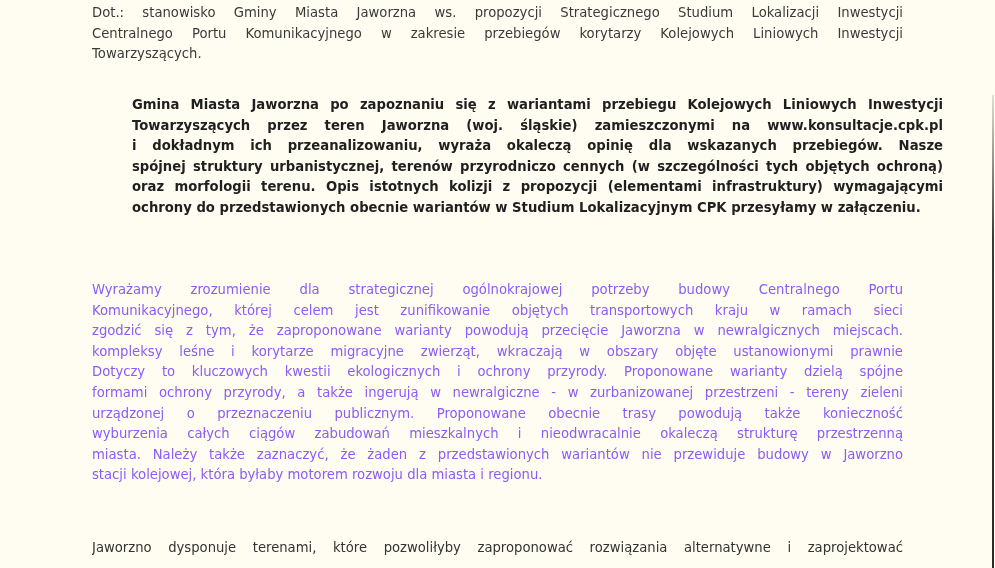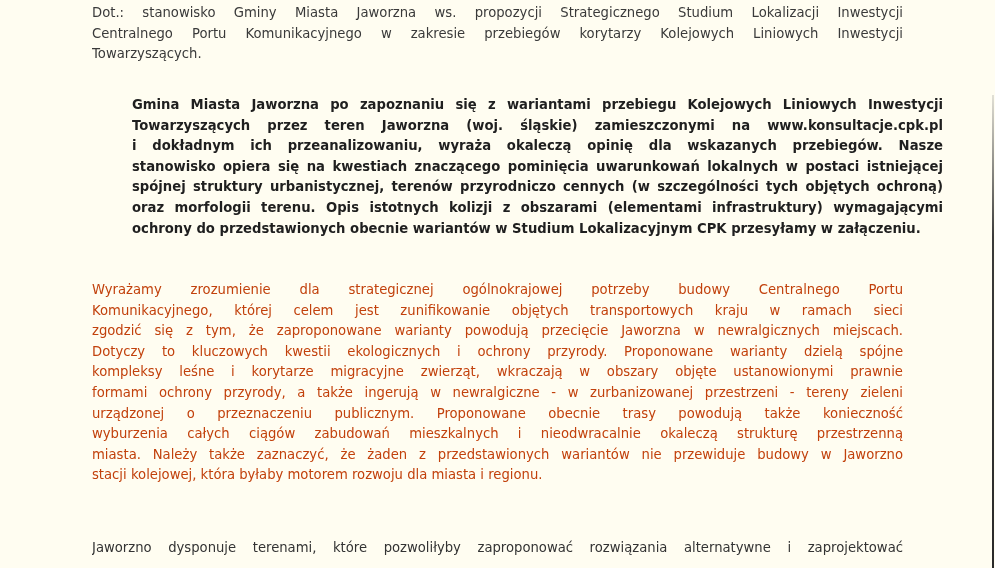--- a/index.html
+++ b/index.html
@@ -44,50 +44,49 @@
     text-align-last: justify;
     height: 20.6px;
     overflow: hidden;
   }
   .line.last {
     text-align-last: left;
   }
   .bold { font-weight: bold; color: #1f1f1f; }
   .regarding { top: 3px; color: #3a3a3a; }
   .para1 { top: 95px; margin-left: 40px; }
-  .para2 { top: 280px; color: #c2410c; }
+  .para2 { top: 280px; color: #8b5cf6; }
   .para3 { top: 538px; color: #333; }
 </style>
 </head>
 <body>
 
 <div class="page">
 
   <div class="text-block regarding">
     <span class="line">Dot.: stanowisko Gminy Miasta Jaworzna ws. propozycji Strategicznego Studium Lokalizacji Inwestycji</span>
     <span class="line">Centralnego Portu Komunikacyjnego w zakresie przebiegów korytarzy Kolejowych Liniowych Inwestycji</span>
     <span class="line last">Towarzyszących.</span>
   </div>
 
   <div class="text-block para1 bold">
     <span class="line">Gmina Miasta Jaworzna po zapoznaniu się z wariantami przebiegu Kolejowych Liniowych Inwestycji</span>
     <span class="line">Towarzyszących przez teren Jaworzna (woj. śląskie) zamieszczonymi na www.konsultacje.cpk.pl</span>
     <span class="line">i dokładnym ich przeanalizowaniu, wyraża okaleczą opinię dla wskazanych przebiegów. Nasze</span>
-    <span class="line">stanowisko opiera się na kwestiach znaczącego pominięcia uwarunkowań lokalnych w postaci istniejącej</span>
     <span class="line">spójnej struktury urbanistycznej, terenów przyrodniczo cennych (w szczególności tych objętych ochroną)</span>
-    <span class="line">oraz morfologii  terenu. Opis istotnych kolizji z obszarami (elementami infrastruktury) wymagającymi</span>
+    <span class="line">oraz morfologii  terenu. Opis istotnych kolizji z propozycji (elementami infrastruktury) wymagającymi</span>
     <span class="line last">ochrony do przedstawionych obecnie wariantów w Studium Lokalizacyjnym CPK przesyłamy w załączeniu.</span>
   </div>
 
   <div class="text-block para2">
     <span class="line">Wyrażamy zrozumienie dla strategicznej ogólnokrajowej potrzeby budowy Centralnego Portu</span>
     <span class="line">Komunikacyjnego, której celem jest zunifikowanie objętych transportowych kraju w ramach sieci</span>
     <span class="line">zgodzić się z tym, że zaproponowane warianty powodują przecięcie Jaworzna w newralgicznych miejscach.</span>
+    <span class="line">kompleksy leśne i korytarze migracyjne zwierząt, wkraczają w obszary objęte ustanowionymi prawnie</span>
     <span class="line">Dotyczy to kluczowych kwestii ekologicznych i ochrony przyrody. Proponowane warianty dzielą spójne</span>
-    <span class="line">kompleksy leśne i korytarze migracyjne zwierząt, wkraczają w obszary objęte ustanowionymi prawnie</span>
     <span class="line">formami ochrony przyrody, a także ingerują w newralgiczne - w zurbanizowanej przestrzeni - tereny zieleni</span>
     <span class="line">urządzonej o przeznaczeniu publicznym. Proponowane obecnie trasy powodują także konieczność</span>
     <span class="line">wyburzenia całych ciągów zabudowań mieszkalnych i nieodwracalnie okaleczą strukturę przestrzenną</span>
     <span class="line">miasta. Należy także zaznaczyć, że żaden z przedstawionych wariantów nie przewiduje budowy w Jaworzno</span>
     <span class="line last">stacji kolejowej, która byłaby motorem rozwoju dla miasta i regionu.</span>
   </div>
 
   <div class="text-block para3">
     <span class="line">Jaworzno dysponuje terenami, które pozwoliłyby zaproponować rozwiązania alternatywne i zaprojektować</span>
   </div>

